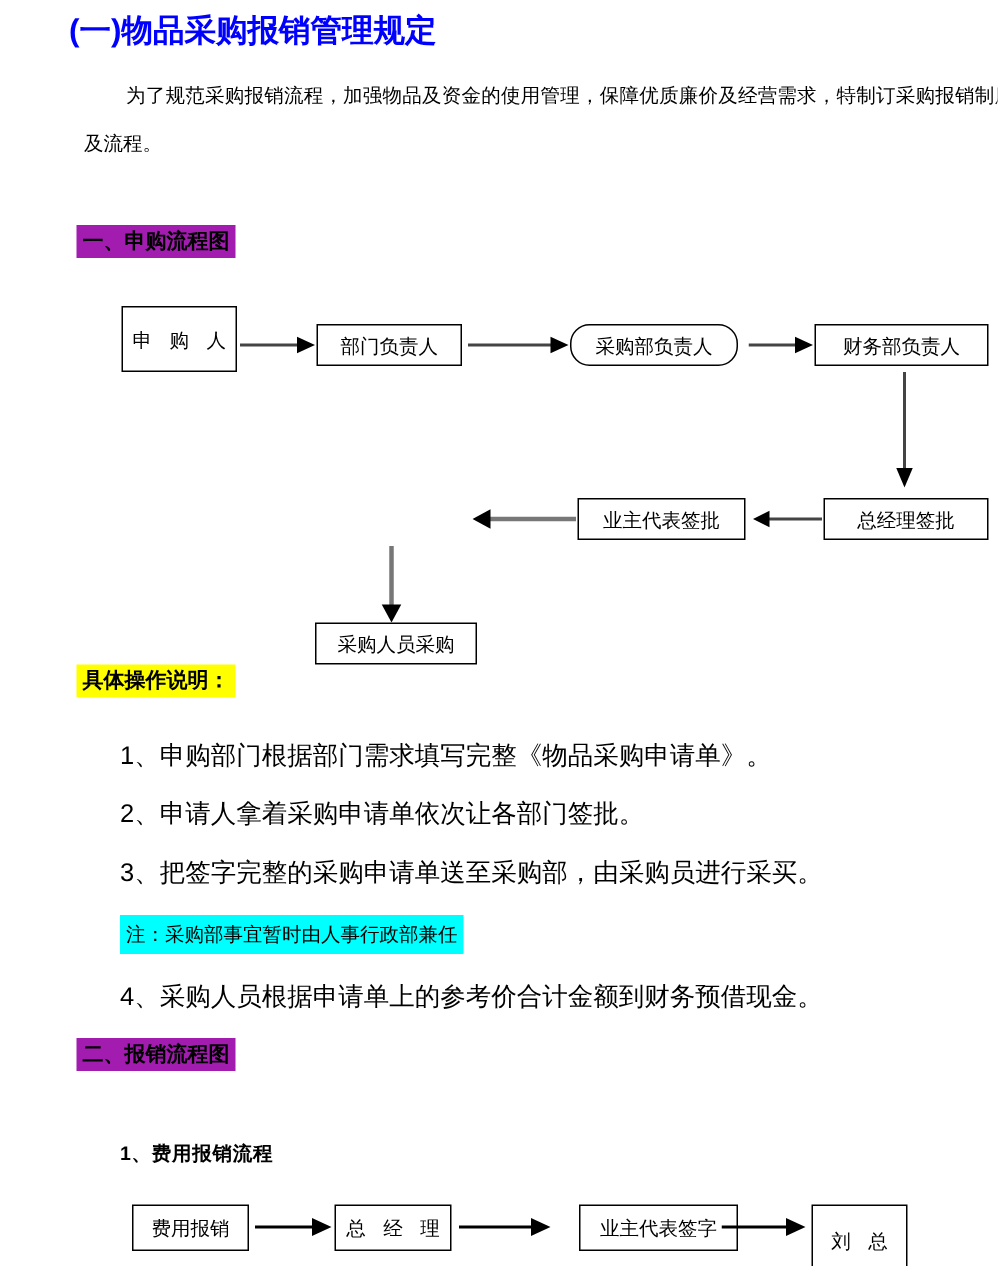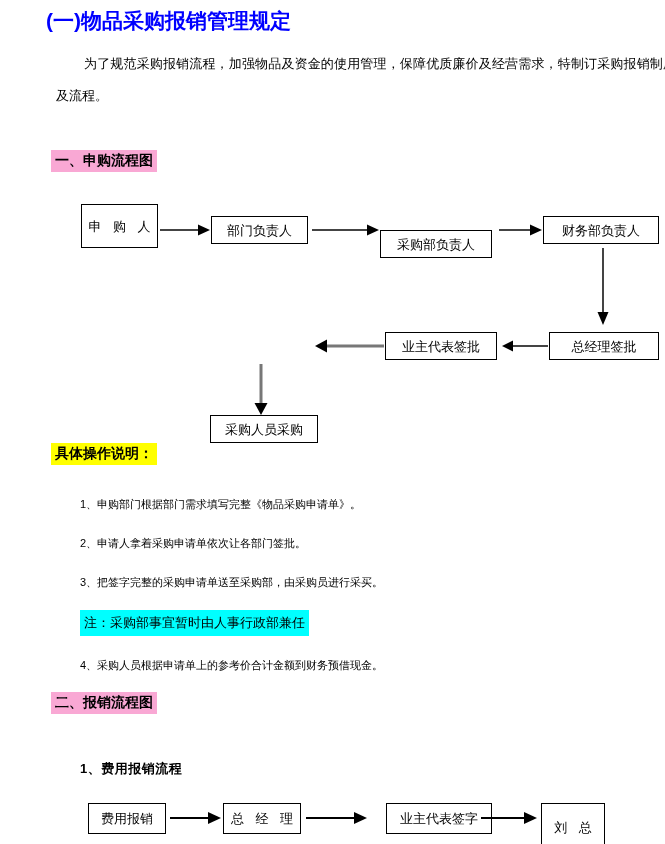--- a/index.html
+++ b/index.html
@@ -52,21 +52,21 @@
 
   
   .sec-head {
     position: absolute;
     font-size: 14px;
     font-weight: bold;
     padding: 2px 4px 3px 4px;
     white-space: nowrap;
     line-height: 17px;
   }
-  .hl-green { background: #f9a8d4; }
+  .hl-green { background: #a21caf; }
   .hl-yellow { background: #ffff00; }
   .hl-cyan { background: #00ffff; }
 
   #sec1 { left: 26px; top: 150px; }
   #sec2 { left: 26px; top: 692px; }
   #ops-head { left: 26px; top: 443px; }
 
   
   .note-line {
     position: absolute;
@@ -75,21 +75,21 @@
     font-size: 13px;
     line-height: 20px;
     padding: 3px 4px 3px 4px;
     white-space: nowrap;
   }
 
   
   .li-item {
     position: absolute;
     left: 55px;
-    font-size: 11px;
+    font-size: 17px;
     line-height: 20px;
     white-space: nowrap;
     color: #000000;
   }
   #li1 { top: 494px; }
   #li2 { top: 533px; }
   #li3 { top: 572px; }
   #li4 { top: 655px; }
 
   
@@ -114,21 +114,21 @@
     justify-content: center;
     white-space: nowrap;
     color: #000000;
     line-height: 1;
   }
   .sp { letter-spacing: 4px; text-indent: 4px; }
 
   
   #b-shengouren    { left: 56px;  top: 204px; width: 77px;  height: 44px; }
   #b-bumen         { left: 186px; top: 216px; width: 97px;  height: 28px; }
-  #b-caigoubu      { left: 355px; top: 230px; width: 112px; height: 28px; }
+  #b-caigoubu      { left: 355px; top: 216px; width: 112px; height: 28px; border-radius: 13px; }
   #b-caiwubu       { left: 518px; top: 216px; width: 116px; height: 28px; }
 
   
   #b-zongjingli    { left: 524px; top: 332px; width: 110px; height: 28px; }
   #b-yezhu         { left: 360px; top: 332px; width: 112px; height: 28px; }
   #b-liuzong       { left: 190px; top: 332px; width: 93px;  height: 28px; }
 
   
   #b-caigourenyuan { left: 185px; top: 415px; width: 108px; height: 28px; }
 

